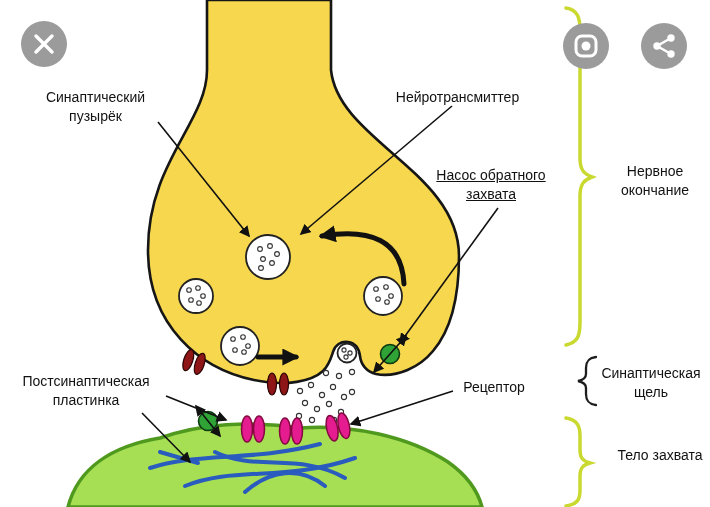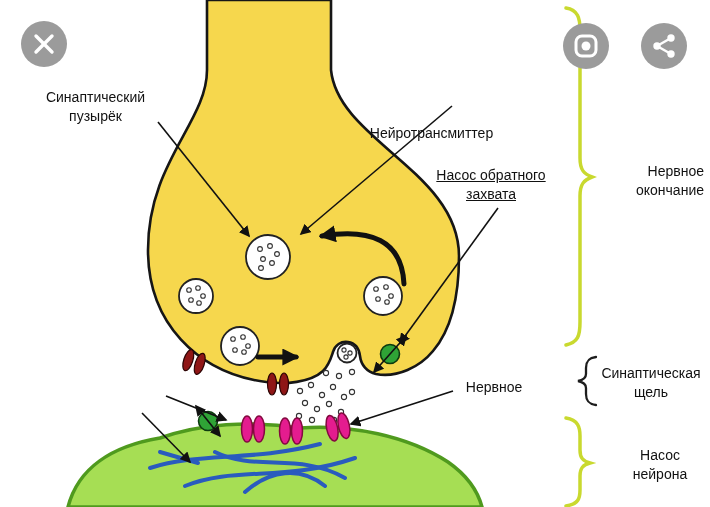--- a/index.html
+++ b/index.html
@@ -184,32 +184,33 @@
     <path class="brace" d="M 566 8 C 578 10, 580 18, 580 30 L 580 158 C 580 170, 584 174, 592 177
          C 584 180, 580 184, 580 196 L 580 322 C 580 336, 578 342, 566 345"></path>
     <path class="brace-dark" d="M 596 357 C 588 358, 586 362, 586 368 L 586 374 C 586 378, 583 380, 578 381
          C 583 382, 586 384, 586 388 L 586 394 C 586 400, 588 404, 596 405"></path>
     <path class="brace" d="M 566 418 C 578 420, 580 427, 580 436 L 580 450 C 580 458, 583 461, 590 463
          C 583 465, 580 468, 580 476 L 580 490 C 580 499, 578 504, 566 506"></path>
   </svg>
 
   <div class="label" style="left:18px;top:88px;width:155px;">Синаптический пузырёк</div>
 
-  <div class="label" style="left:344px;top:88px;width:175px;margin-top:36px;">Нейротрансмиттер</div>
+  <div class="label" style="left:370px;top:88px;width:175px;">Нейротрансмиттер</div>
 
   <div class="label" style="left:412px;top:166px;width:158px;text-decoration:underline;">Насос обратного захвата</div>
 
-  <div class="label" style="left:606px;top:162px;width:98px;text-align:right;">Нервное окончание</div>
-
-
-  <div class="label" style="left:452px;top:378px;width:84px;">Нервное</div>
+  <div class="label" style="left:606px;top:162px;width:98px;">Нервное окончание</div>
+
+  <div class="label" style="left:4px;top:372px;width:164px;">Постсинаптическая пластинка</div>
+
+  <div class="label" style="left:452px;top:378px;width:84px;">Рецептор</div>
 
   <div class="label" style="left:592px;top:364px;width:118px;overflow:hidden;white-space:normal;text-align:center;">Синаптическая щель</div>
 
-  <div class="label" style="left:616px;top:446px;width:88px;">Насос нейрона</div>
+  <div class="label" style="left:616px;top:446px;width:88px;">Тело захвата</div>
 
   <div class="circle-btn" style="left:21px;top:21px;">
     <svg width="46" height="46" viewBox="0 0 46 46">
       <line x1="15" y1="15" x2="31" y2="31" stroke="#fff" stroke-width="3.4" stroke-linecap="round"></line>
       <line x1="31" y1="15" x2="15" y2="31" stroke="#fff" stroke-width="3.4" stroke-linecap="round"></line>
     </svg>
   </div>
 
   <div class="circle-btn" style="left:563px;top:23px;">
     <svg width="46" height="46" viewBox="0 0 46 46">

